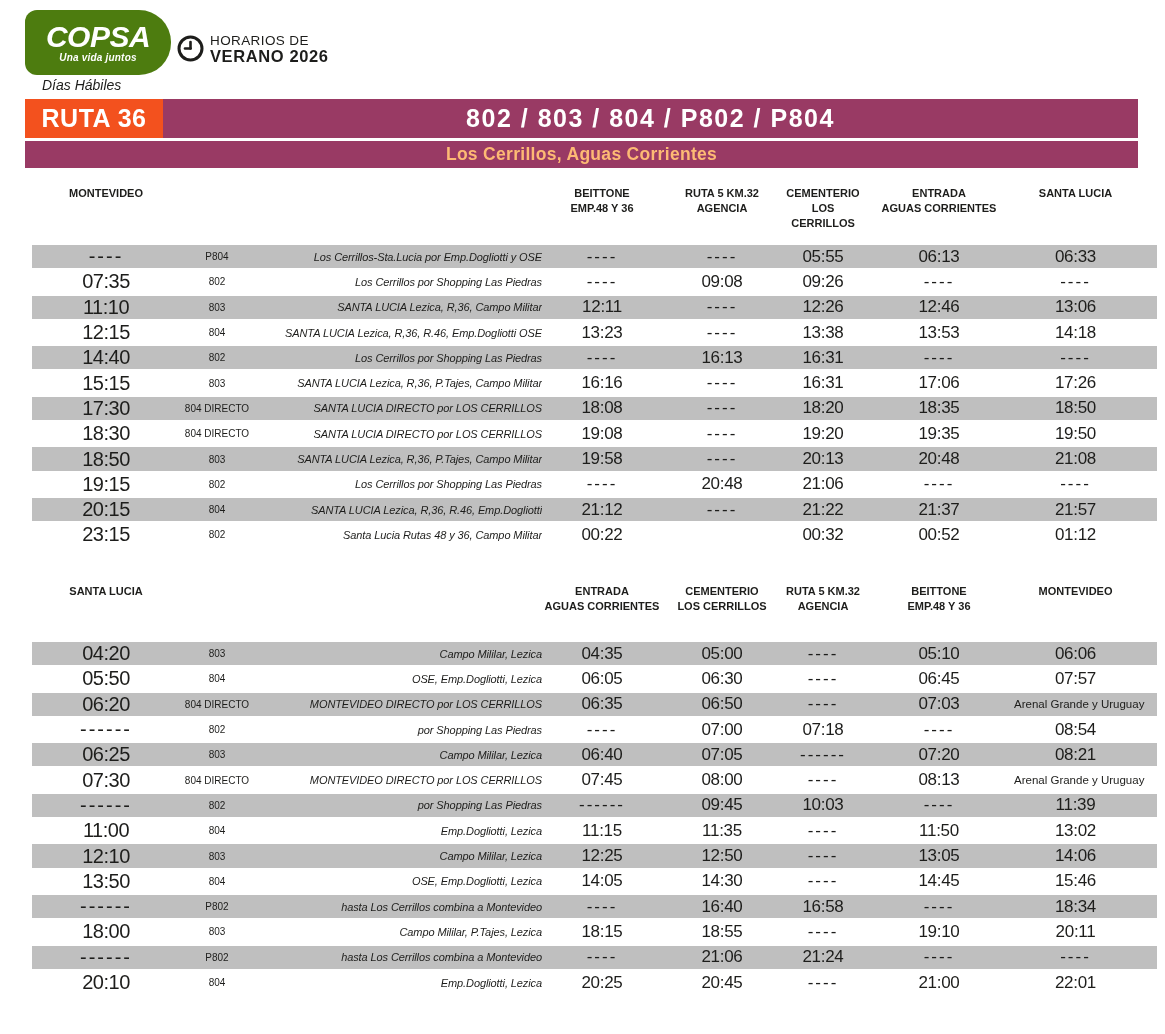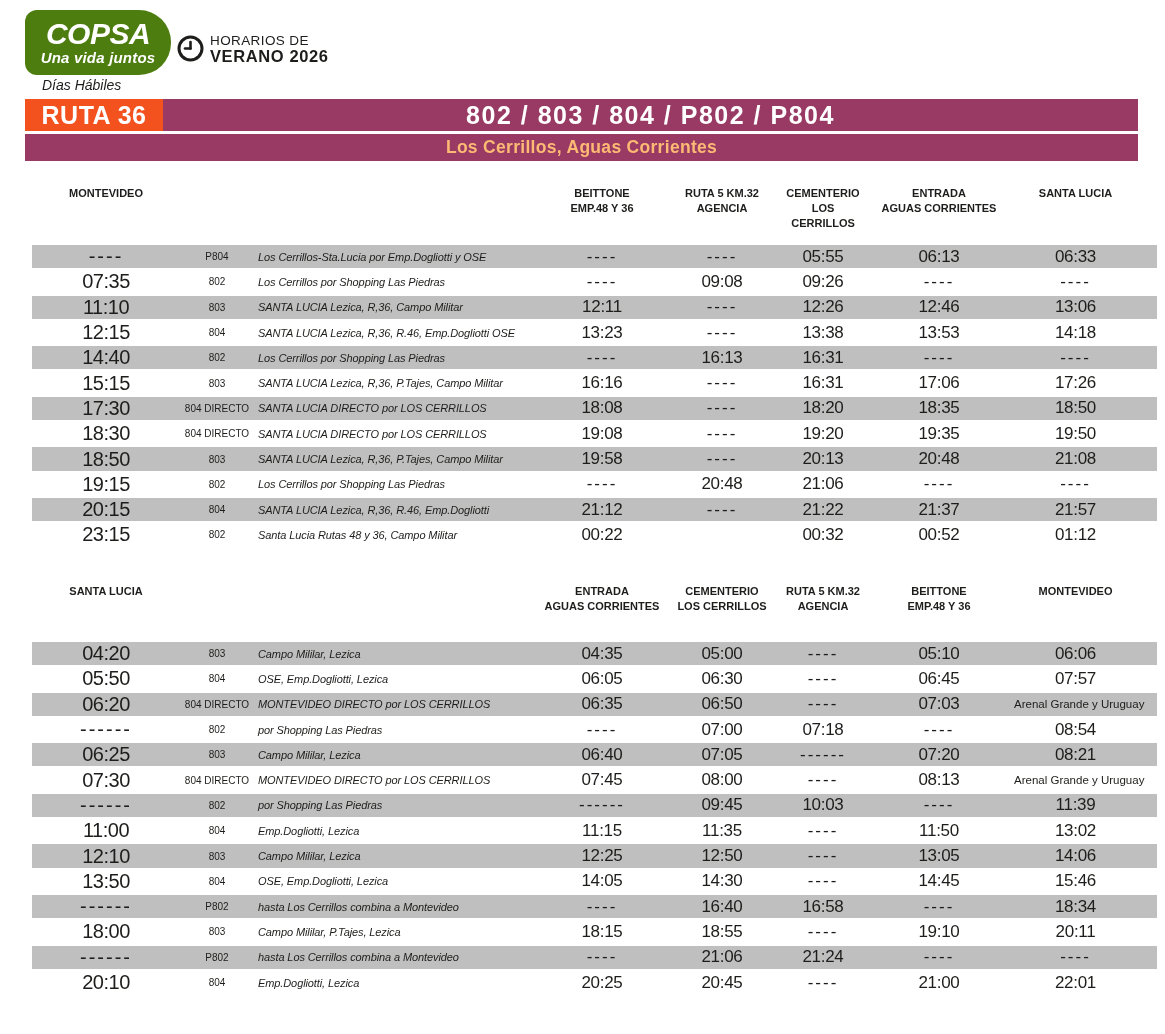--- a/index.html
+++ b/index.html
@@ -3,50 +3,50 @@
 <meta charset="utf-8">
 <style>
   html,body{margin:0;padding:0;background:#ffffff;}
   body{width:1165px;height:1034px;position:relative;font-family:"Liberation Sans",sans-serif;color:#1d1d1b;}
   .page{position:absolute;inset:0;background:#fff;overflow:hidden;}
 
   
   .logo{position:absolute;left:25px;top:10px;width:146px;height:65px;background:#4d7c0f;
         border-radius:12px 32px 32px 12px;display:flex;flex-direction:column;align-items:center;justify-content:center;}
   .logo-brand{color:#fff;font-size:30px;font-weight:800;font-style:italic;letter-spacing:-0.5px;line-height:30px;}
-  .logo-tagline{color:#fff;font-size:15px;font-weight:700;font-style:italic;margin-top:0px;letter-spacing:0.2px;}
+  .logo-tagline{color:#fff;font-size:10px;font-weight:700;font-style:italic;margin-top:0px;letter-spacing:0.2px;}
   .clock{position:absolute;left:177px;top:35px;}
   .badge{position:absolute;left:210px;top:33px;}
   .badge-l1{font-size:13.5px;letter-spacing:0.4px;line-height:15px;}
   .badge-l2{font-size:16.5px;font-weight:700;letter-spacing:0.6px;line-height:17px;}
   .daytype{position:absolute;left:42px;top:77px;font-size:14px;font-weight:400;font-style:italic;}
 
   
   .banner{position:absolute;left:25px;top:99px;width:1113px;}
-  .band-top{display:flex;height:32px;}
+  .band-top{display:flex;height:39px;}
   .route-box{width:138px;background:#f3511e;color:#fff;font-size:25px;font-weight:800;
              display:flex;align-items:center;justify-content:center;letter-spacing:0.5px;}
   .routes{flex:1;background:#993a64;color:#fff;font-size:25px;font-weight:800;letter-spacing:1.5px;
           display:flex;align-items:center;justify-content:center;}
   .band-bottom{height:27px;margin-top:3px;background:#993a64;color:#fdba74;font-size:17.5px;font-weight:700;
                display:flex;align-items:center;justify-content:center;letter-spacing:0.3px;}
 
   
   .tbl{position:absolute;left:32px;width:1125px;}
   .thead,.row{display:grid;grid-template-columns:148px 74px 288px 120px 120px 82px 150px 123px;}
   .thead{align-items:start;}
   .th{font-size:11px;font-weight:700;text-align:center;line-height:15px;}
   .th .l1,.th .l2{display:block;}
   .tbody{display:block;}
   .row{height:25.3px;box-sizing:border-box;align-items:center;border-bottom:2px solid #fff;}
   .row.alt{background:#bfbfbf;}
   .cell{white-space:nowrap;}
   .cell.dep{font-size:20px;text-align:center;letter-spacing:-0.5px;}
   .cell.code{font-size:10px;text-align:center;letter-spacing:0px;}
-  .cell.desc{font-size:11px;font-style:italic;text-align:left;padding-left:4px;letter-spacing:-0.1px;overflow:hidden;}
+  .cell.desc{font-size:11px;font-style:italic;text-align:right;padding-left:4px;letter-spacing:-0.1px;overflow:hidden;}
   .cell.time{font-size:17px;text-align:center;letter-spacing:-0.3px;}
   .cell.dash{letter-spacing:2px;}
   .cell.note{font-size:11.5px;letter-spacing:0px;}
 
   #t1-head{top:186px;} #t1-body{top:245px;}
   #t2-head{top:584px;} #t2-body{top:642px;}
 </style>
 </head>
 <body>
 

